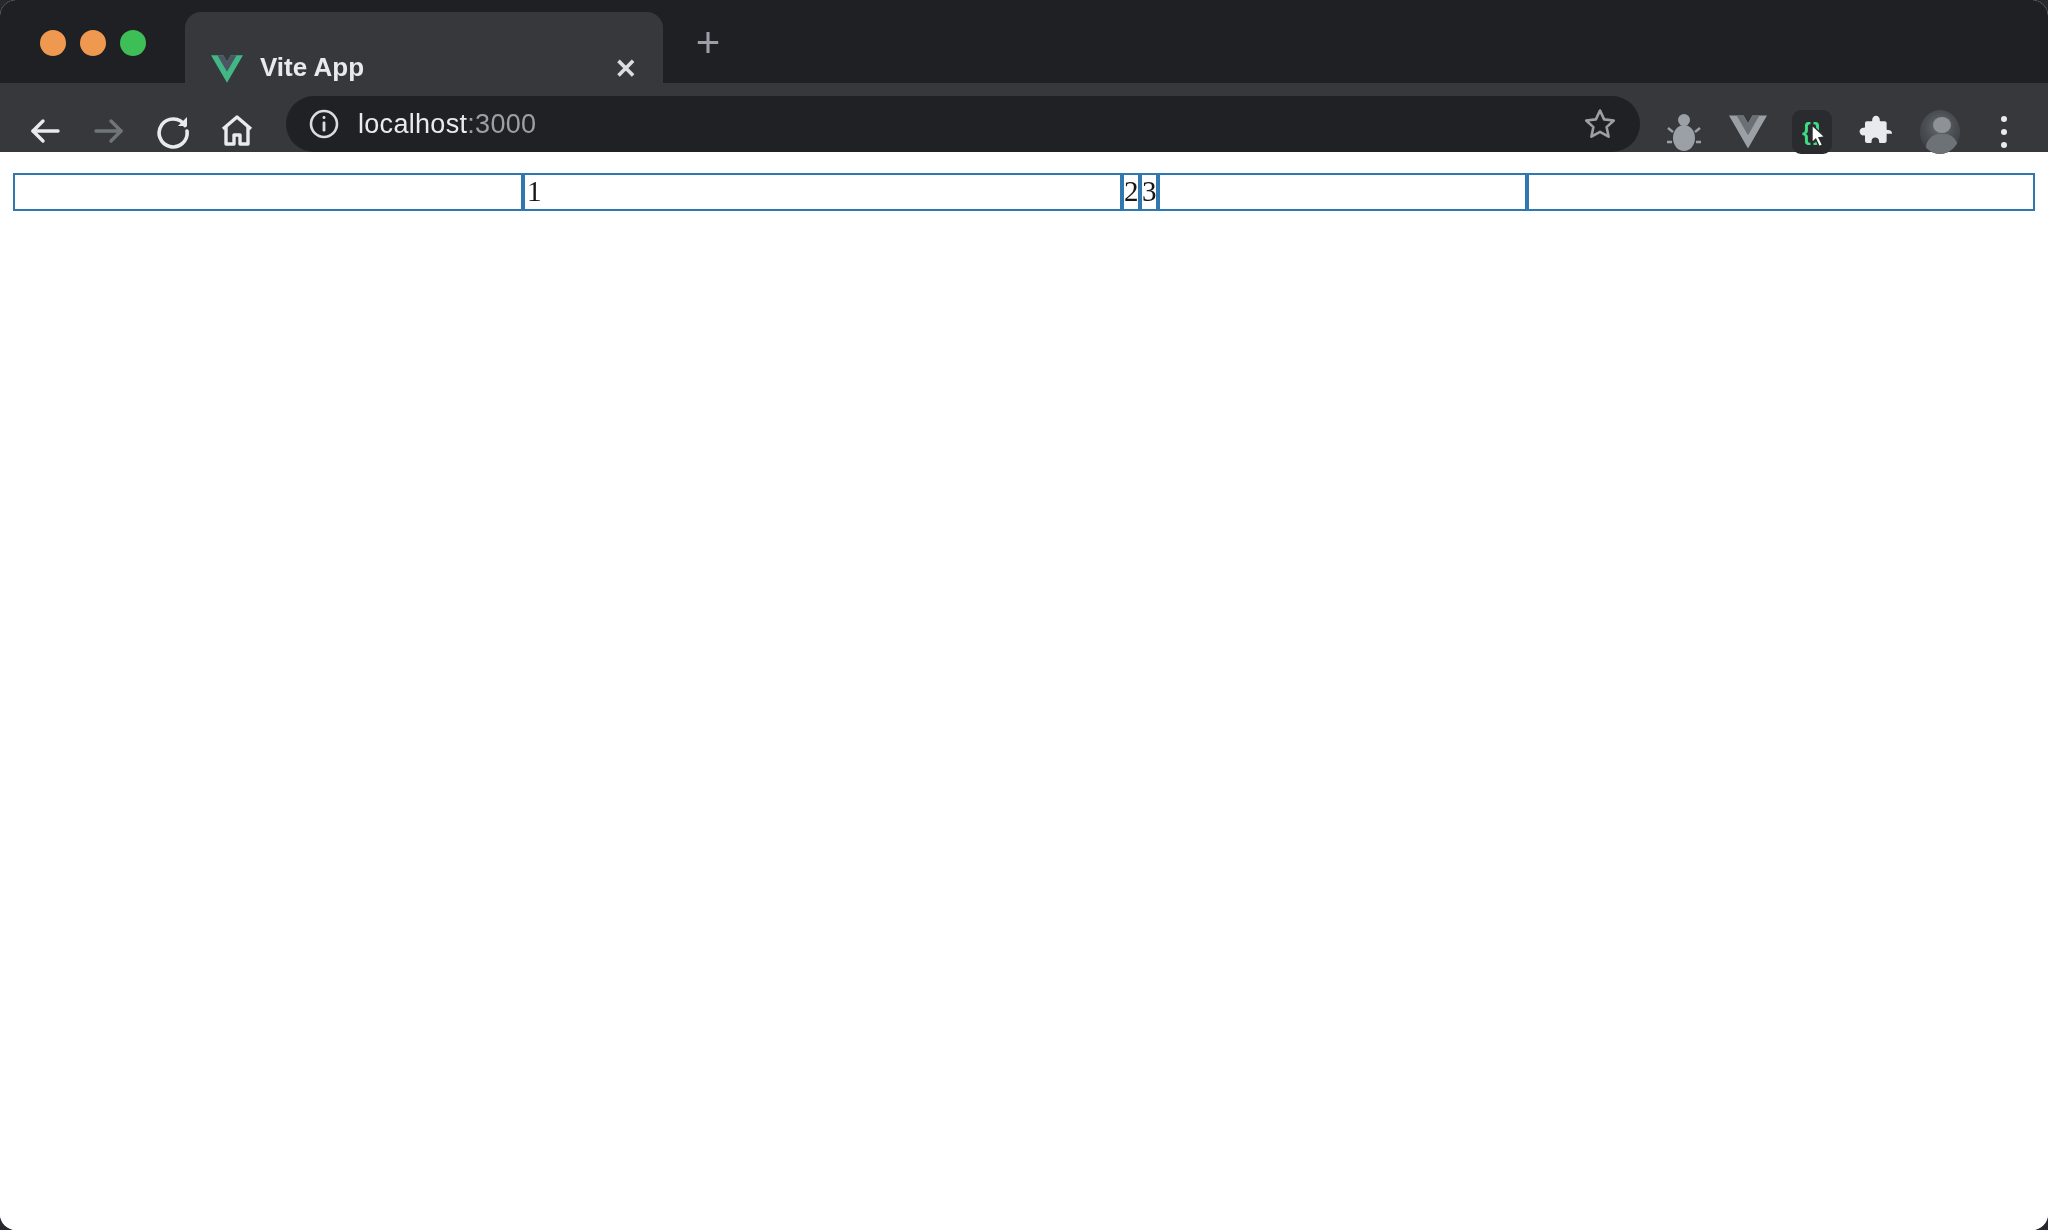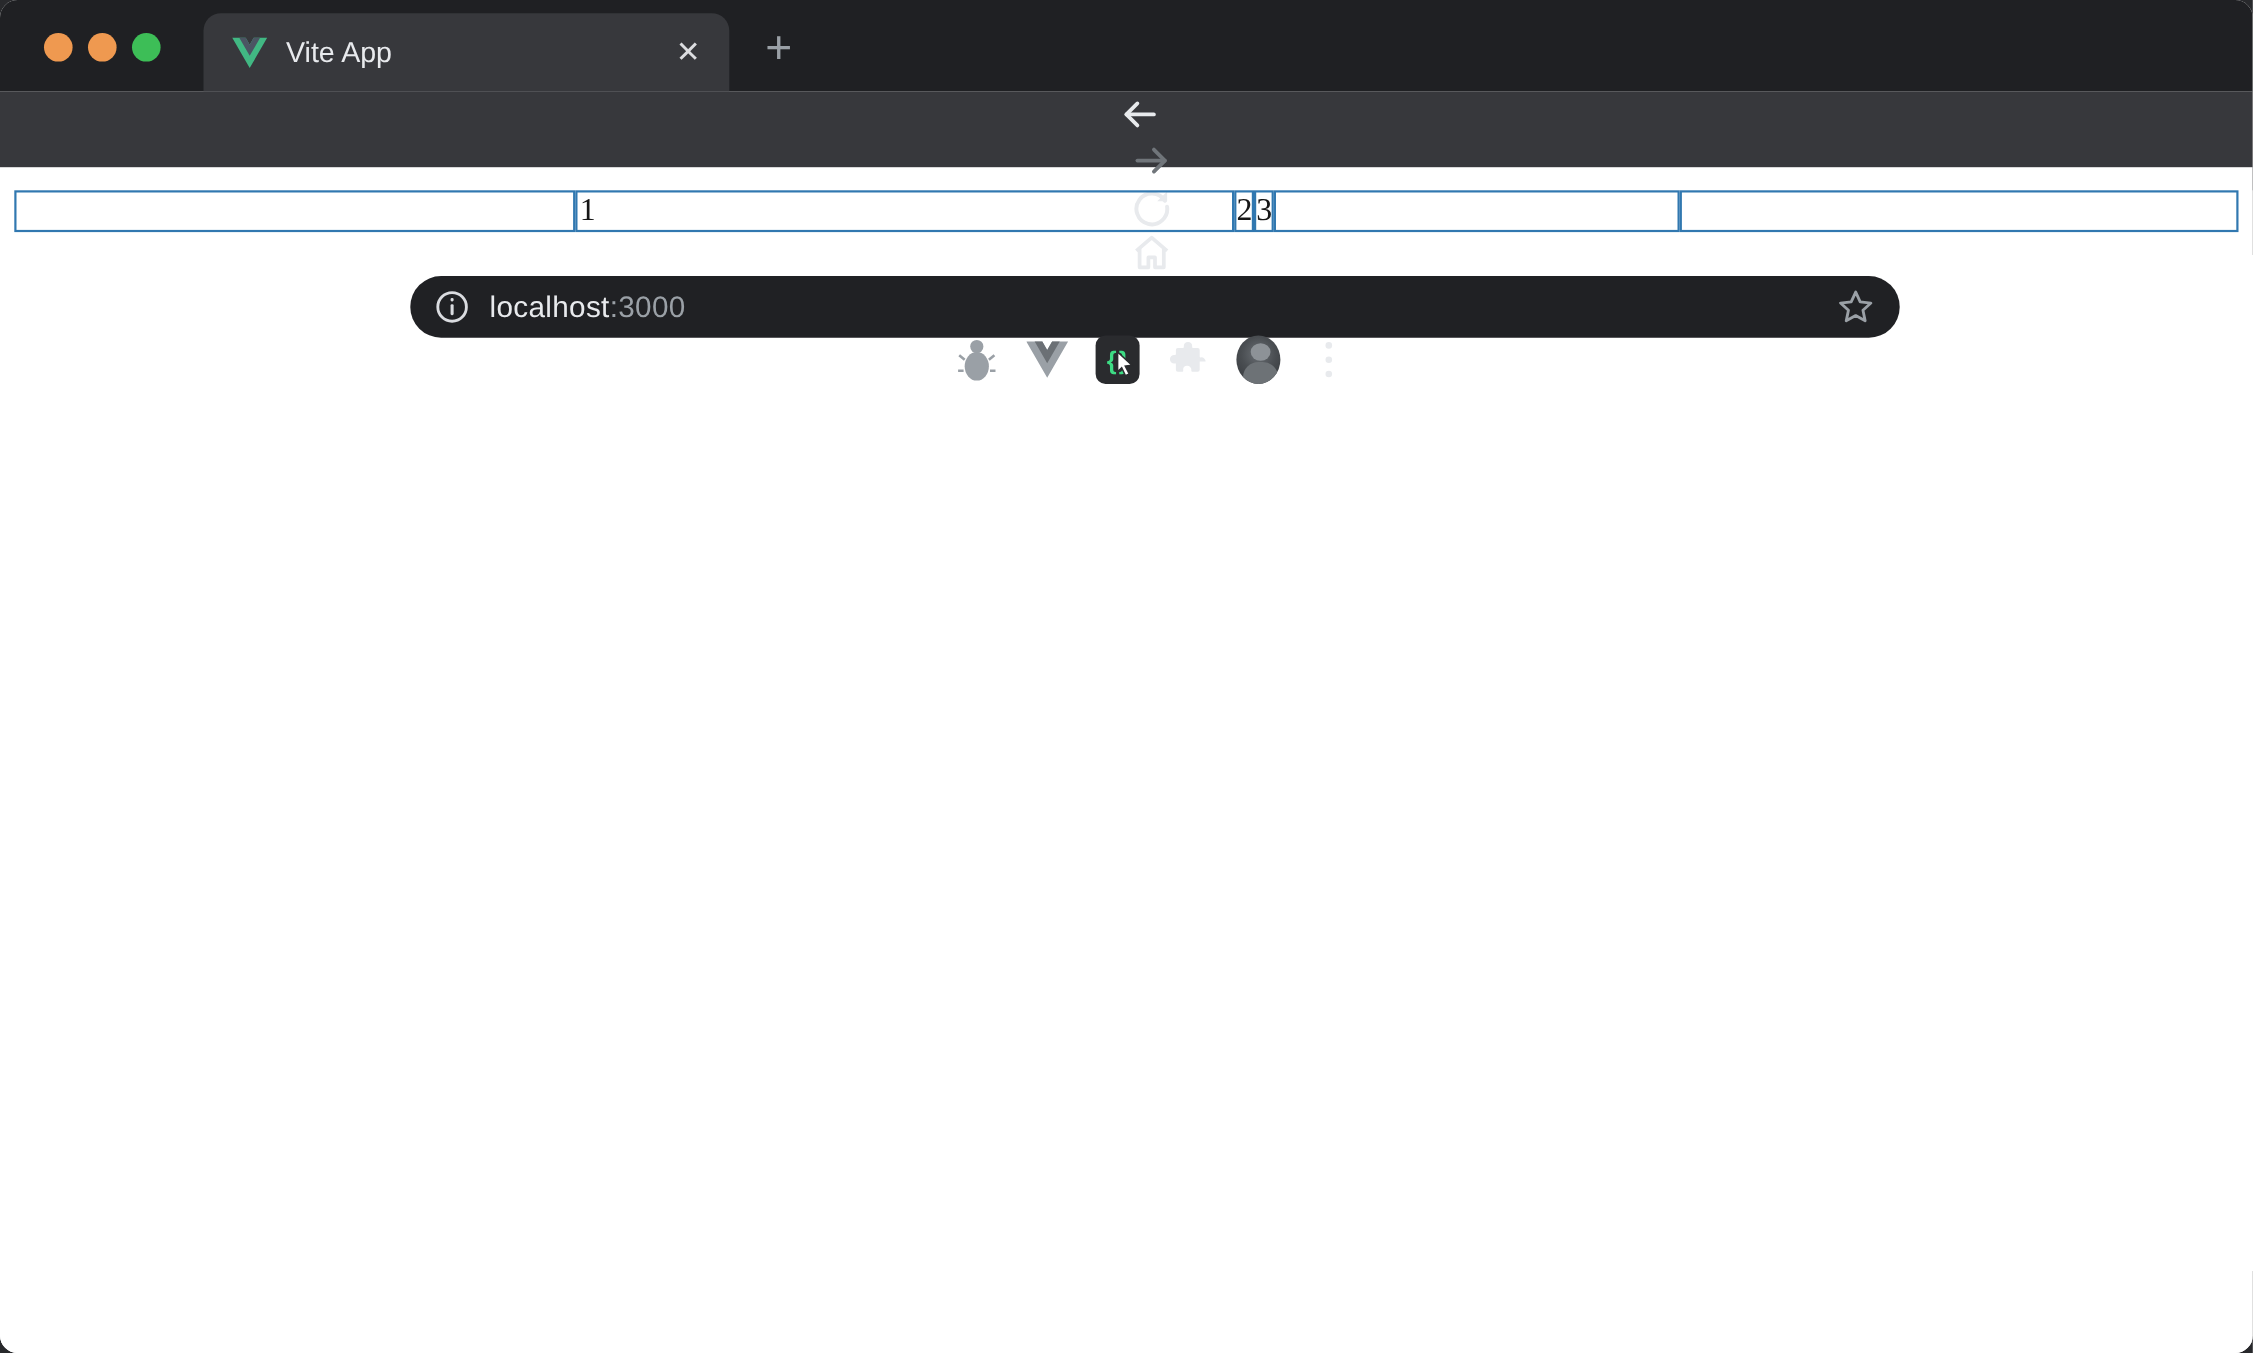--- a/index.html
+++ b/index.html
@@ -36,22 +36,23 @@
   .traffic-lights{
     position:absolute;left:40px;top:30px;
     display:flex;gap:14px;
   }
   .traffic-light{width:26px;height:26px;border-radius:50%;}
   .tab{
     position:absolute;left:185px;top:12px;
     width:478px;height:71px;
     background:var(--toolbar-bg);
     border-radius:16px 16px 0 0;
-    display:flex;align-items:center;
+    display:flex;align-items:flex-end;
     padding:0 26px;
+    font-weight:bold;
   }
   .tab-favicon{width:32px;height:28px;flex:0 0 auto;}
   .tab-title{
     margin-left:17px;
     color:var(--icon-light);
     font-size:26px;
     white-space:nowrap;
     flex:1 1 auto;
   }
   .tab-close{
@@ -66,23 +67,22 @@
     width:44px;height:44px;
     color:var(--icon-gray);
     font-size:42px;line-height:42px;
     text-align:center;font-weight:300;
   }
 
   
   .toolbar{
     height:69px;
     background:var(--toolbar-bg);
-    display:flex;align-items:center;
+    display:flex;align-items:flex-end;
     padding-left:24px;
-    flex-direction:column;
   }
   .nav-btn{
     width:42px;height:42px;
     display:flex;align-items:center;justify-content:center;
     flex:0 0 auto;
   }
   .nav-btn + .nav-btn{margin-left:22px;}
   .url-pill{
     margin-left:28px;
     width:1354px;height:56px;

